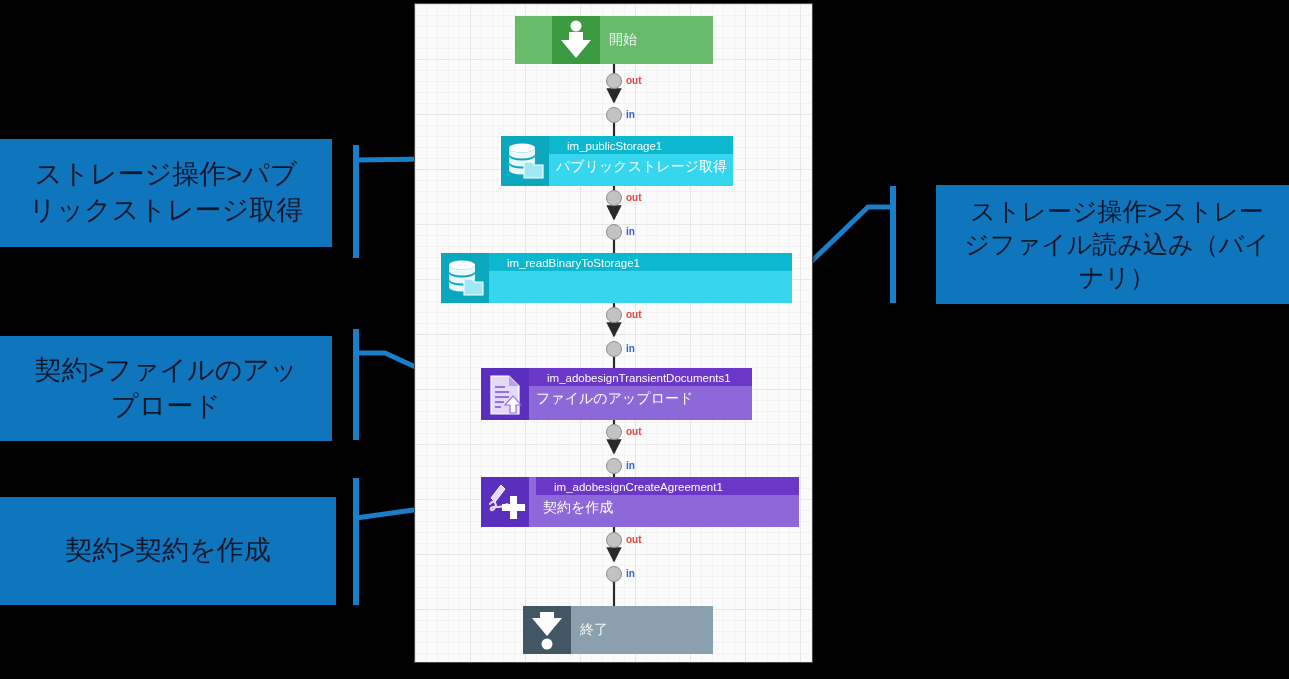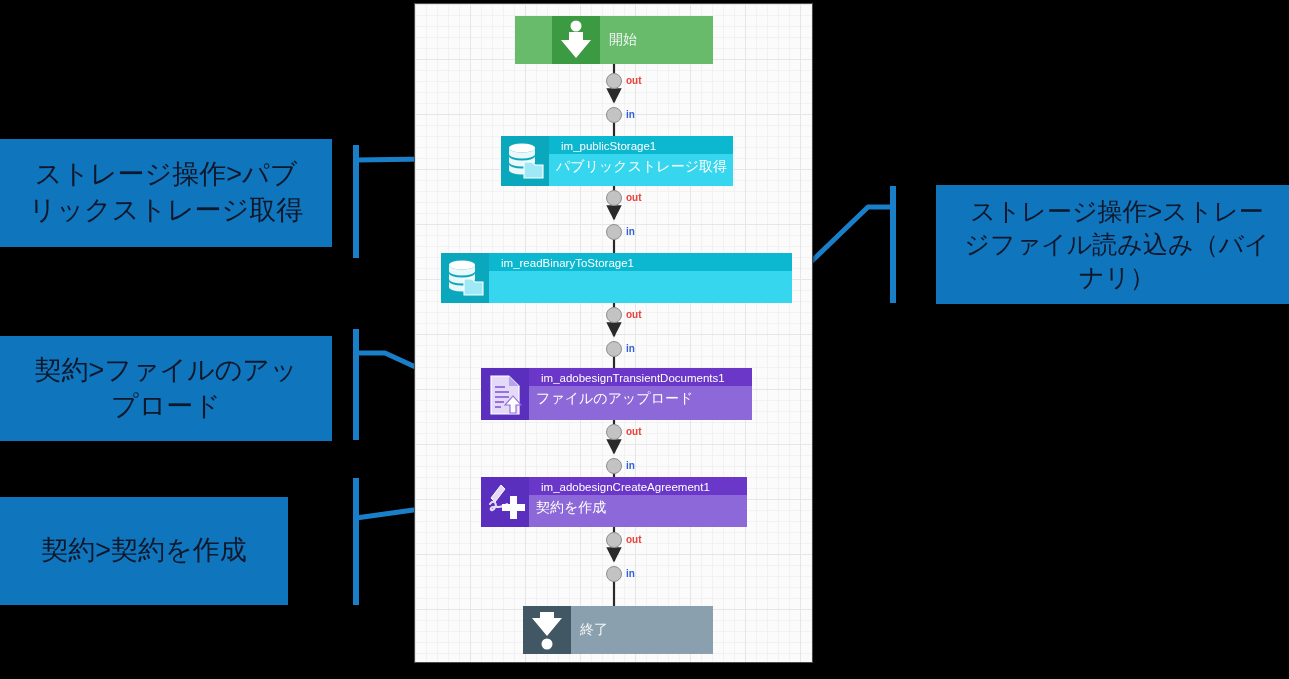--- a/index.html
+++ b/index.html
@@ -48,21 +48,21 @@
   }
   .node-body {
     flex: 1 1 auto;
     display: flex;
     flex-direction: column;
     min-width: 0;
   }
   .node-id {
     font-size: 11.5px;
     color: #ffffff;
-    padding: 2px 0 0 12px;
+    padding: 2px 0 0 18px;
     line-height: 16px;
     white-space: nowrap;
     overflow: hidden;
   }
   .node-label {
     font-size: 14px;
     color: #ffffff;
     padding: 0 12px 2px 7px;
     line-height: 24px;
     white-space: nowrap;
@@ -111,22 +111,23 @@
   
   #node-upload {
     left: 66px; top: 364px; width: 271px; height: 52px;
     background: #8d68d8;
   }
   #node-upload .node-icon { width: 48px; background: #5b2fbd; }
   #node-upload .node-id { background: #6a37c9; }
 
   
   #node-agreement {
-    left: 66px; top: 473px; width: 266px; height: 50px;
+    left: 66px; top: 473px; width: 318px; height: 50px;
     background: #8d68d8;
+    gap: 7px;
   }
   #node-agreement .node-icon { width: 48px; background: #5b2fbd; }
   #node-agreement .node-id { background: #6a37c9; }
 
   
   .conn {
     position: absolute;
     left: 0; top: 0;
     width: 397px; height: 658px;
     pointer-events: none;
@@ -156,21 +157,21 @@
     display: flex;
     align-items: center;
     justify-content: center;
     text-align: center;
     box-sizing: border-box;
     padding: 4px 24px;
     line-height: 1.32;
   }
   #callout-publicstorage { left: 0px;   top: 139px; width: 332px; height: 108px; font-size: 27px; }
   #callout-upload        { left: 0px;   top: 336px; width: 332px; height: 105px; font-size: 27px; }
-  #callout-agreement     { left: 0px;   top: 497px; width: 288px; height: 108px; font-size: 27px; }
+  #callout-agreement     { left: 0px;   top: 497px; width: 336px; height: 108px; font-size: 27px; }
   #callout-readbinary    { left: 936px; top: 185px; width: 362px; height: 119px; font-size: 25px; }
 
   
   #leaders {
     position: absolute;
     left: 0; top: 0; width: 1289px; height: 679px;
     pointer-events: none;
   }
 </style>
 </head>

